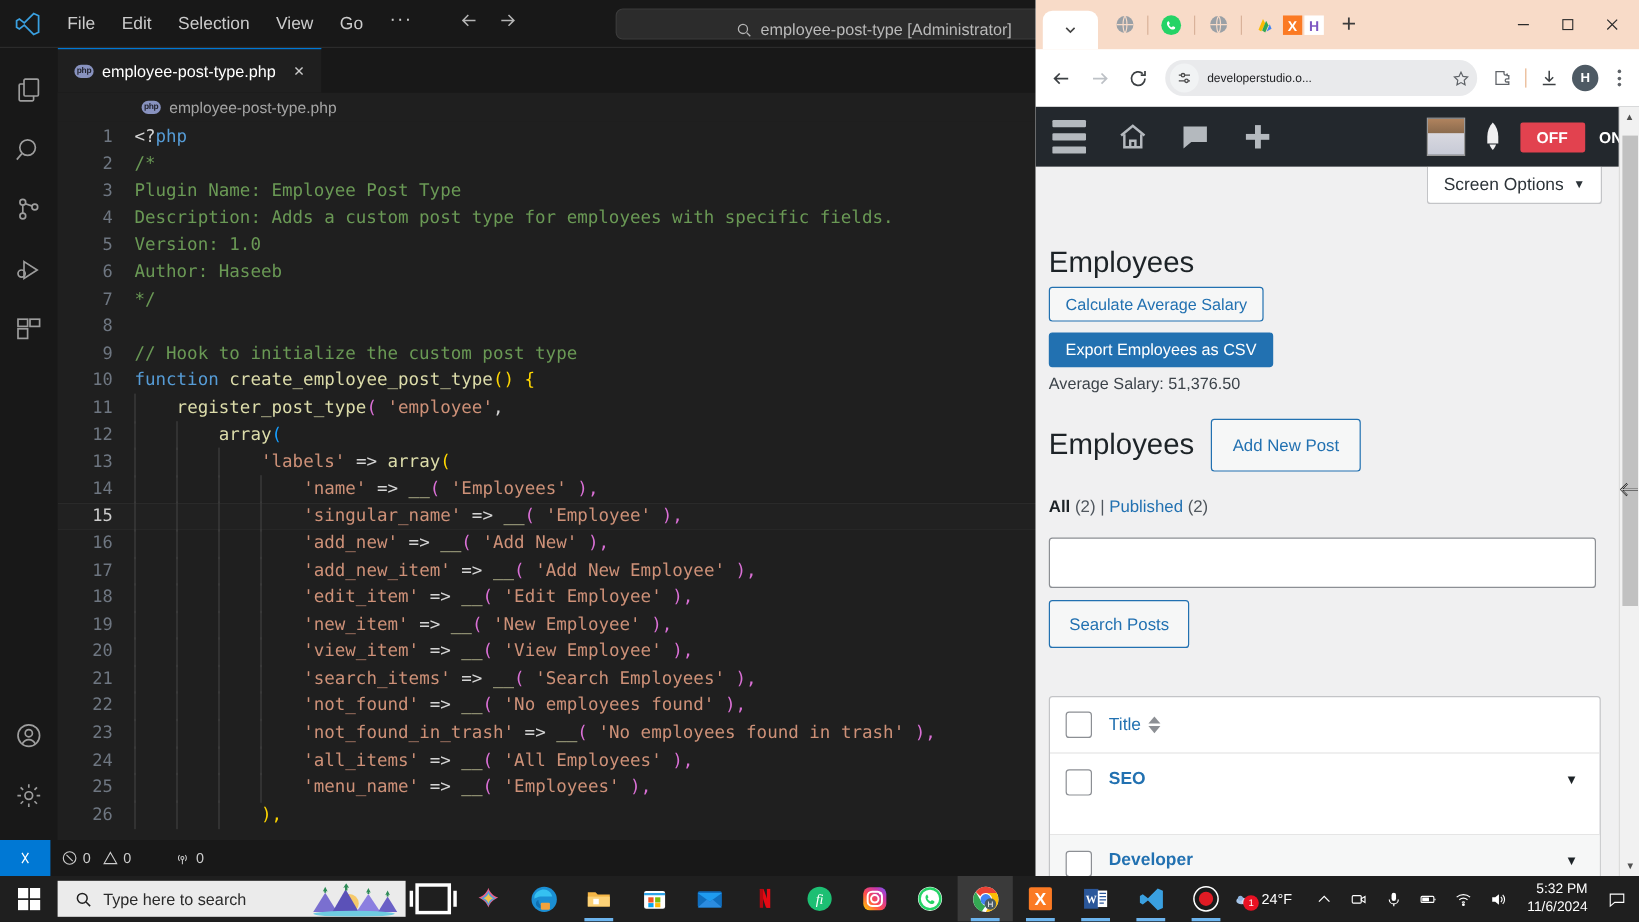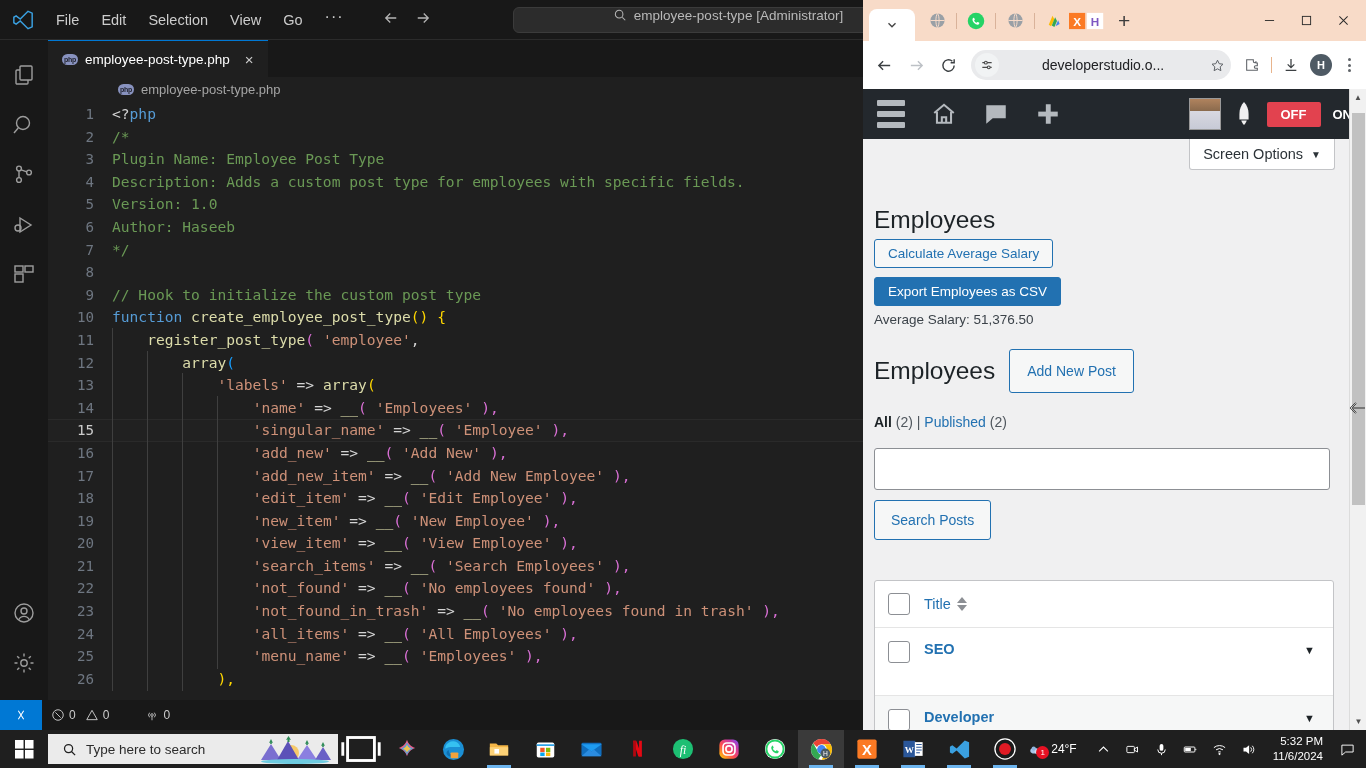--- a/index.html
+++ b/index.html
@@ -26,21 +26,21 @@
   .vs-menu span {
     font-size: 14.5px; color: #cccccc; padding: 4px 10px; border-radius: 4px;
     white-space: nowrap;
   }
   .vs-menu span.dots { letter-spacing: 1px; font-size: 16px; padding-bottom: 9px; }
   .vs-navarrows { display: flex; align-items: center; gap: 14px; margin-left: 28px; color: #cccccc; }
   .vs-navarrows svg { width: 18px; height: 18px; }
   .vs-searchbar {
     position: absolute; left: 513px; top: 7px; width: 430px; height: 26px;
     background: #2c2c2c; border: 1px solid #3b3b3b; border-radius: 6px;
-    display: flex; align-items: flex-start; justify-content: center; gap: 7px;
+    display: flex; align-items: flex-end; justify-content: center; gap: 7px;
     color: #b9b9b9; font-size: 13.5px;
   }
   .vs-searchbar svg { width: 14px; height: 14px; }
 
   .vs-body { display: flex; height: 660px; }
   .vs-activitybar {
     width: 48px; background: #181818; display: flex; flex-direction: column;
     align-items: center; padding-top: 10px; flex-shrink: 0;
   }
   .vs-act-icon {
@@ -150,21 +150,21 @@
   .br-nav.dim { color: #bdc1c6; }
   .br-omnibox {
     flex: 1; height: 30px; background: #e9eaec; border-radius: 16px;
     display: flex; align-items: center; padding: 0 6px 0 4px; margin: 0 6px; gap: 7px;
   }
   .br-omni-lead {
     width: 24px; height: 24px; border-radius: 50%; background: #f1f3f4;
     display: flex; align-items: center; justify-content: center; color: #4a4a4a;
   }
   .br-omni-lead svg { width: 14px; height: 14px; }
-  .br-url { flex: 1; font-size: 14px; color: #202124; white-space: nowrap; overflow: hidden; margin-left: 36px; }
+  .br-url { flex: 1; font-size: 10px; color: #202124; white-space: nowrap; overflow: hidden; }
   .br-star { color: #5f6368; display:flex; align-items:center; }
   .br-star svg { width: 15px; height: 15px; }
   .br-ext { width: 26px; display: flex; align-items: center; justify-content: center; color: #5f6368; }
   .br-ext svg { width: 16px; height: 16px; }
   .br-vsep { width: 1px; height: 16px; background: #e8b48c; margin: 0 4px; }
   .br-avatar {
     width: 22px; height: 22px; border-radius: 50%; background: #4e5a64; color: #ffffff;
     font-size: 11px; display: flex; align-items: center; justify-content: center; font-weight: 600;
     margin: 0 4px;
   }

